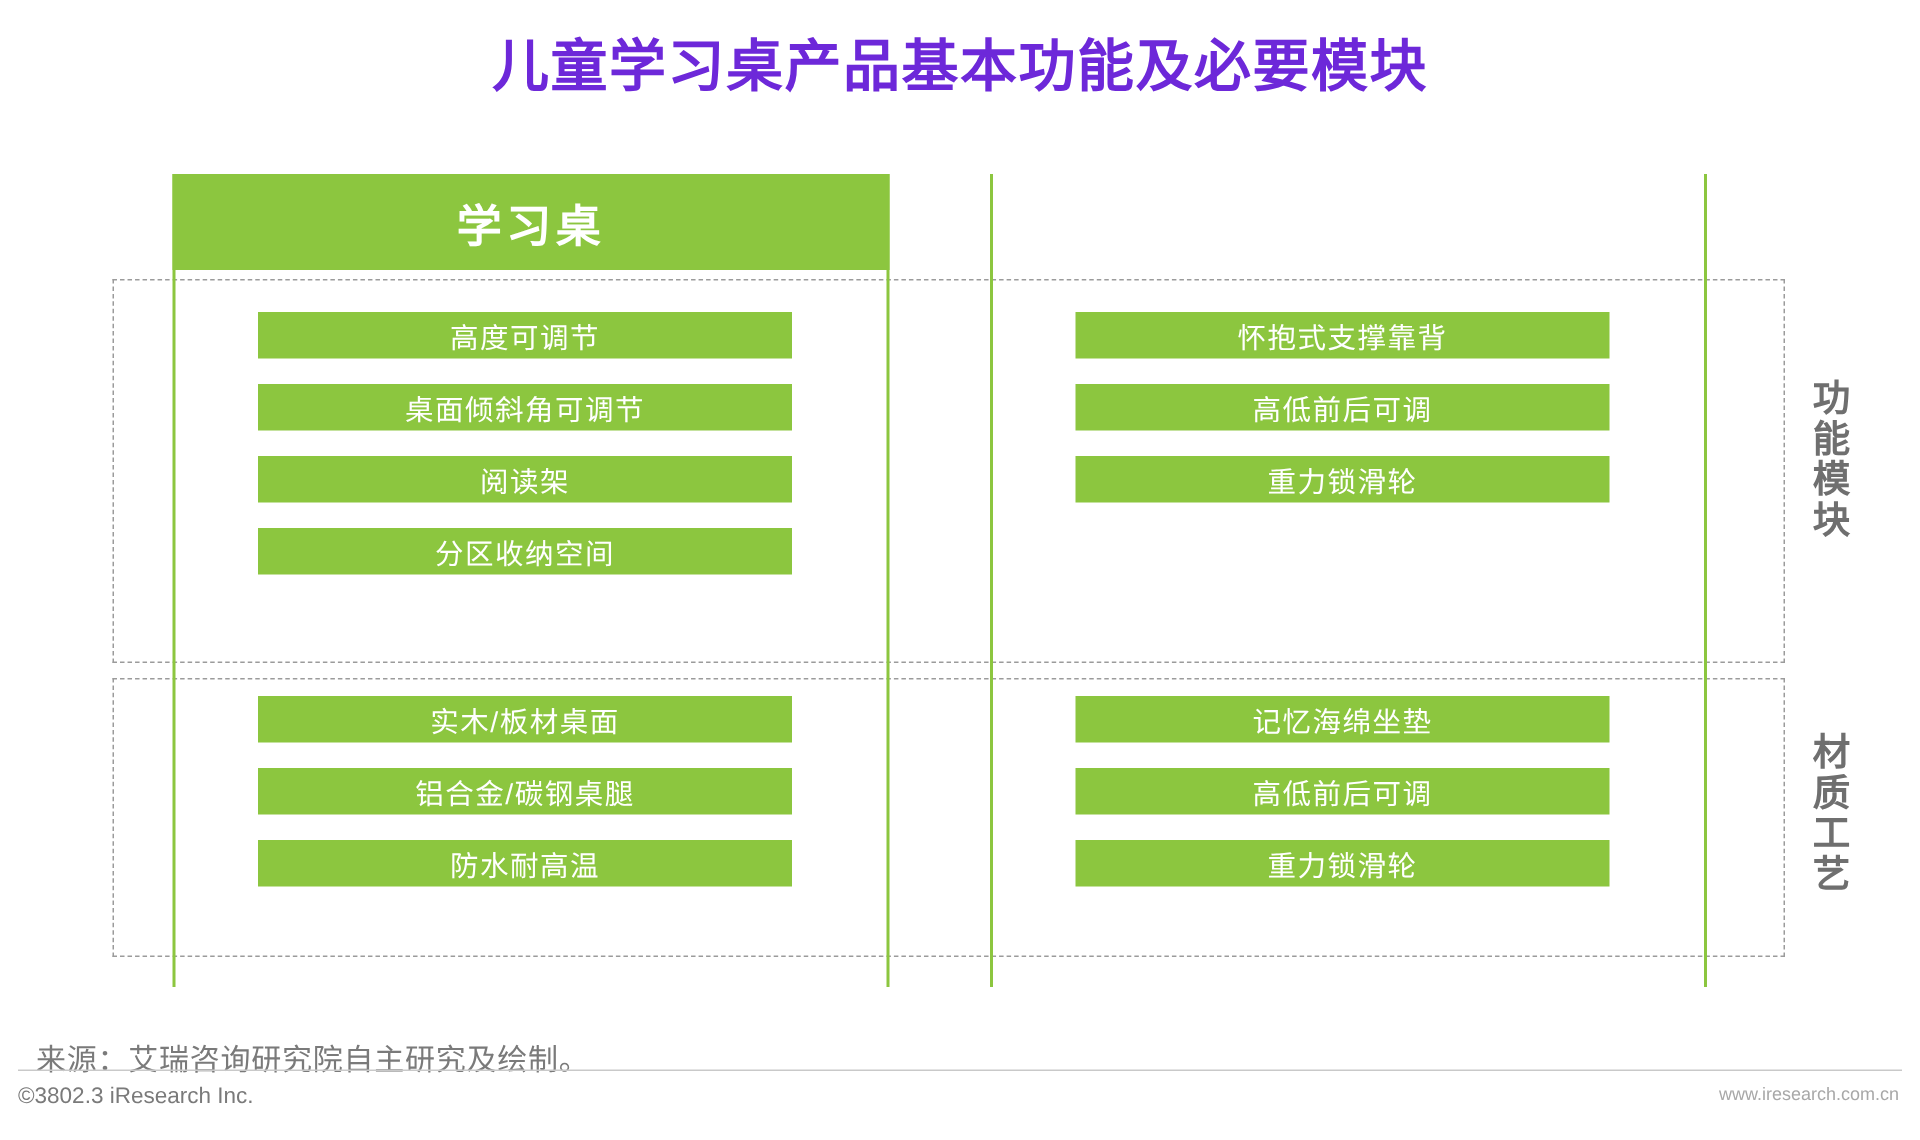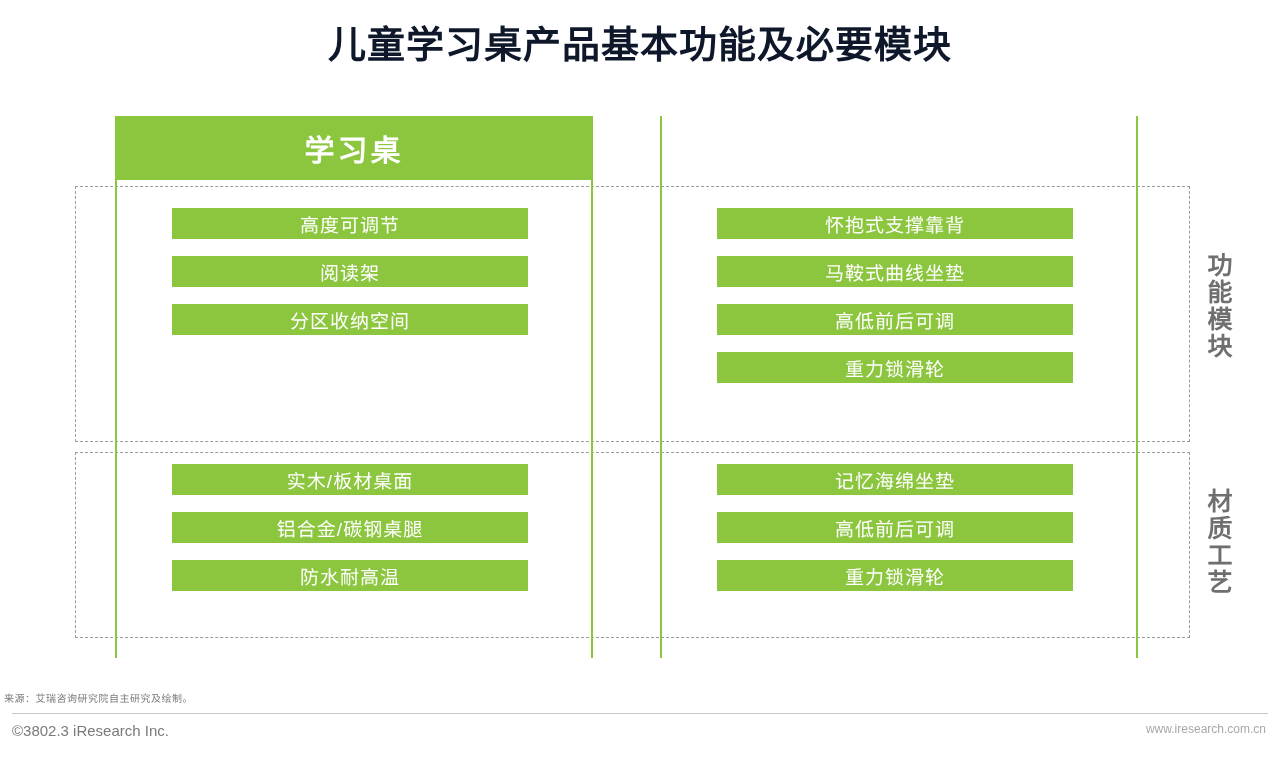--- a/index.html
+++ b/index.html
@@ -20,21 +20,21 @@
 
   
   .page-title {
     position: absolute;
     left: 0;
     top: 18px;
     width: 1280px;
     text-align: center;
     font-size: 38px;
     font-weight: bold;
-    color: #0f172a;
+    color: #6d28d9;
     letter-spacing: 1px;
     line-height: 54px;
   }
 
   
   .diagram {
     position: absolute;
     left: 0;
     top: 0;
     width: 1280px;
@@ -138,23 +138,23 @@
   
   .footer {
     position: absolute;
     left: 0;
     bottom: 0;
     width: 1280px;
     height: 80px;
   }
   .source-line {
     position: absolute;
-    left: 4px;
+    left: 24px;
     top: 10px;
-    font-size: 10px;
+    font-size: 20px;
     color: #7a7a7a;
     letter-spacing: 0.5px;
   }
   .footer-rule {
     position: absolute;
     left: 12px;
     top: 33px;
     width: 1256px;
     height: 1px;
     background: #c9c9c9;
@@ -185,36 +185,36 @@
   <div class="group-box materials"></div>
 
   <div class="side-label functions">功能模块</div>
   <div class="side-label materials">材质工艺</div>
 
   <div class="column left">
     <div class="column-header">学习桌</div>
 
     <div class="pill-group fn">
       <div class="pill">高度可调节</div>
+      <div class="pill">桌面倾斜角可调节</div>
       <div class="pill">阅读架</div>
       <div class="pill">分区收纳空间</div>
     </div>
 
     <div class="pill-group mat">
       <div class="pill">实木/板材桌面</div>
       <div class="pill">铝合金/碳钢桌腿</div>
       <div class="pill">防水耐高温</div>
     </div>
   </div>
 
   <div class="column right">
 
     <div class="pill-group fn">
       <div class="pill">怀抱式支撑靠背</div>
-      <div class="pill">马鞍式曲线坐垫</div>
       <div class="pill">高低前后可调</div>
       <div class="pill">重力锁滑轮</div>
     </div>
 
     <div class="pill-group mat">
       <div class="pill">记忆海绵坐垫</div>
       <div class="pill">高低前后可调</div>
       <div class="pill">重力锁滑轮</div>
     </div>
   </div>

